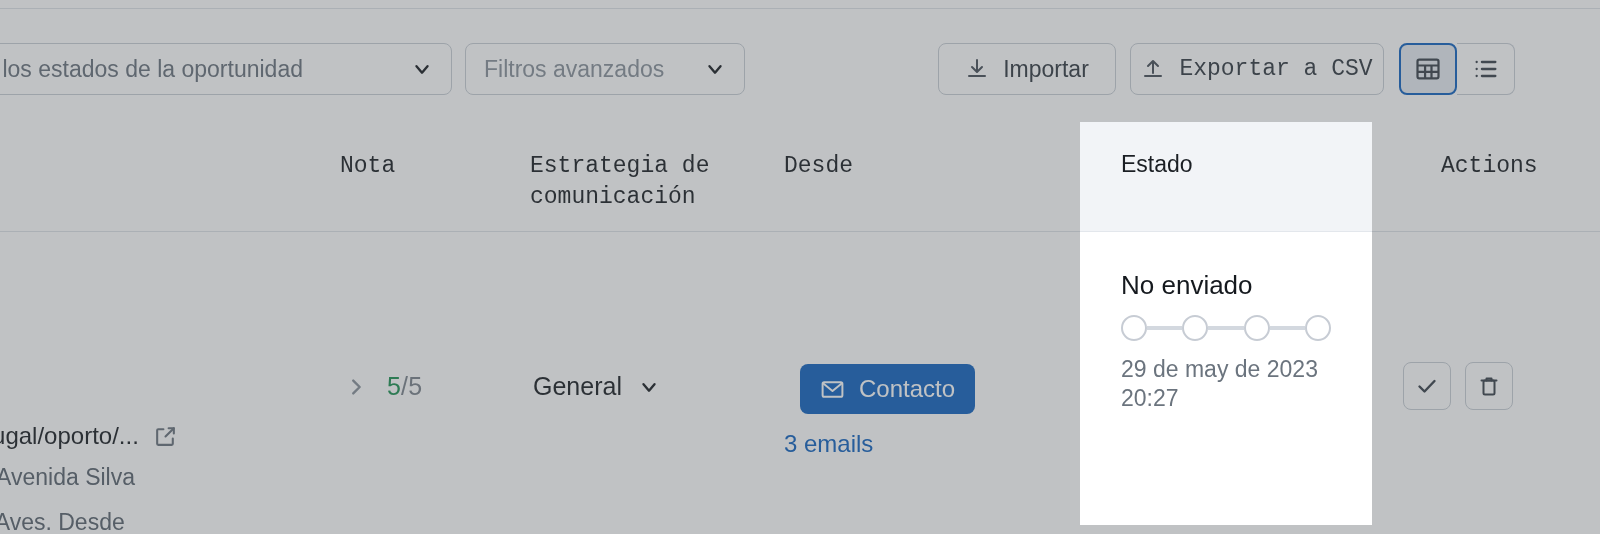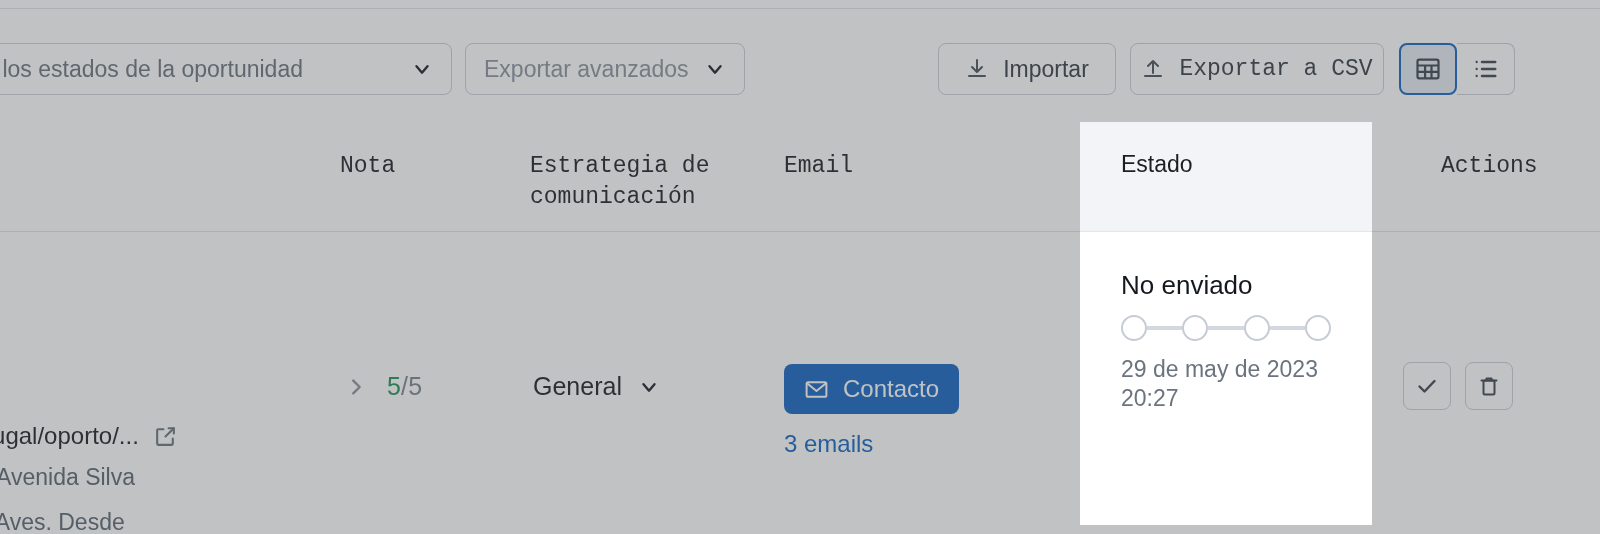--- a/index.html
+++ b/index.html
@@ -180,20 +180,21 @@
   
   #cell-email { left: 784px; top: 132px; }
   .btn-contacto {
     display: inline-flex; align-items: center; gap: 14px;
     background: #1565c0; color: #ffffff;
     border: none; border-radius: 8px;
     height: 50px; padding: 14px 20px;
     font-size: 24px;
     font-family: "Liberation Sans", sans-serif;
     cursor: pointer;
+    margin-left: 16px;
   }
   .emails-link {
     display: block; margin-top: 16px;
     font-size: 24px; color: #1565c0; cursor: pointer;
   }
 
   
   #cell-estado { left: 1121px; top: 130px; width: 230px; }
   .estado-label { font-size: 26px; color: #15191e; margin-top: 18px; }
   .stepper { display: flex; align-items: center; margin-top: 14px; }
@@ -282,21 +283,21 @@
         <div class="pill" id="dd-estados">
           <span>dos los estados de la oportunidad</span>
           <span>
             <svg width="22" height="22" viewBox="0 0 24 24" fill="none" stroke="#1b1f24" stroke-width="2.6" stroke-linecap="round" stroke-linejoin="round">
                 <polyline points="6 9 12 16 18 9"></polyline>
               </svg>
           </span>
         </div>
 
         <div class="pill" id="dd-filtros">
-          <span>Exportar avanzados</span>
+          <span>Filtros avanzados</span>
           <span>
             <svg width="22" height="22" viewBox="0 0 24 24" fill="none" stroke="#1b1f24" stroke-width="2.6" stroke-linecap="round" stroke-linejoin="round">
                 <polyline points="6 9 12 16 18 9"></polyline>
               </svg>
           </span>
         </div>
 
         <div class="btn-tool" id="btn-importar">
           <span>
             <svg width="24" height="24" viewBox="0 0 24 24" fill="none" stroke="#4a525b" stroke-width="2" stroke-linecap="round" stroke-linejoin="round">
@@ -338,21 +339,21 @@
         </div>
 
       </div>
     </div>
 
     <div class="table">
 
       <div class="thead">
         <div class="th" id="th-nota">Nota</div>
         <div class="th" id="th-estrategia">Estrategia de comunicación</div>
-        <div class="th" id="th-email">Email</div>
+        <div class="th" id="th-email">Desde</div>
         <div class="th" id="th-estado">Estado</div>
         <div class="th" id="th-actions">Actions</div>
       </div>
 
       <div class="tbody">
         <div class="row">
 
           <div class="cell" id="cell-desc">
             <div class="desc-line-1">
               <span>opa/portugal/oporto/...</span>

